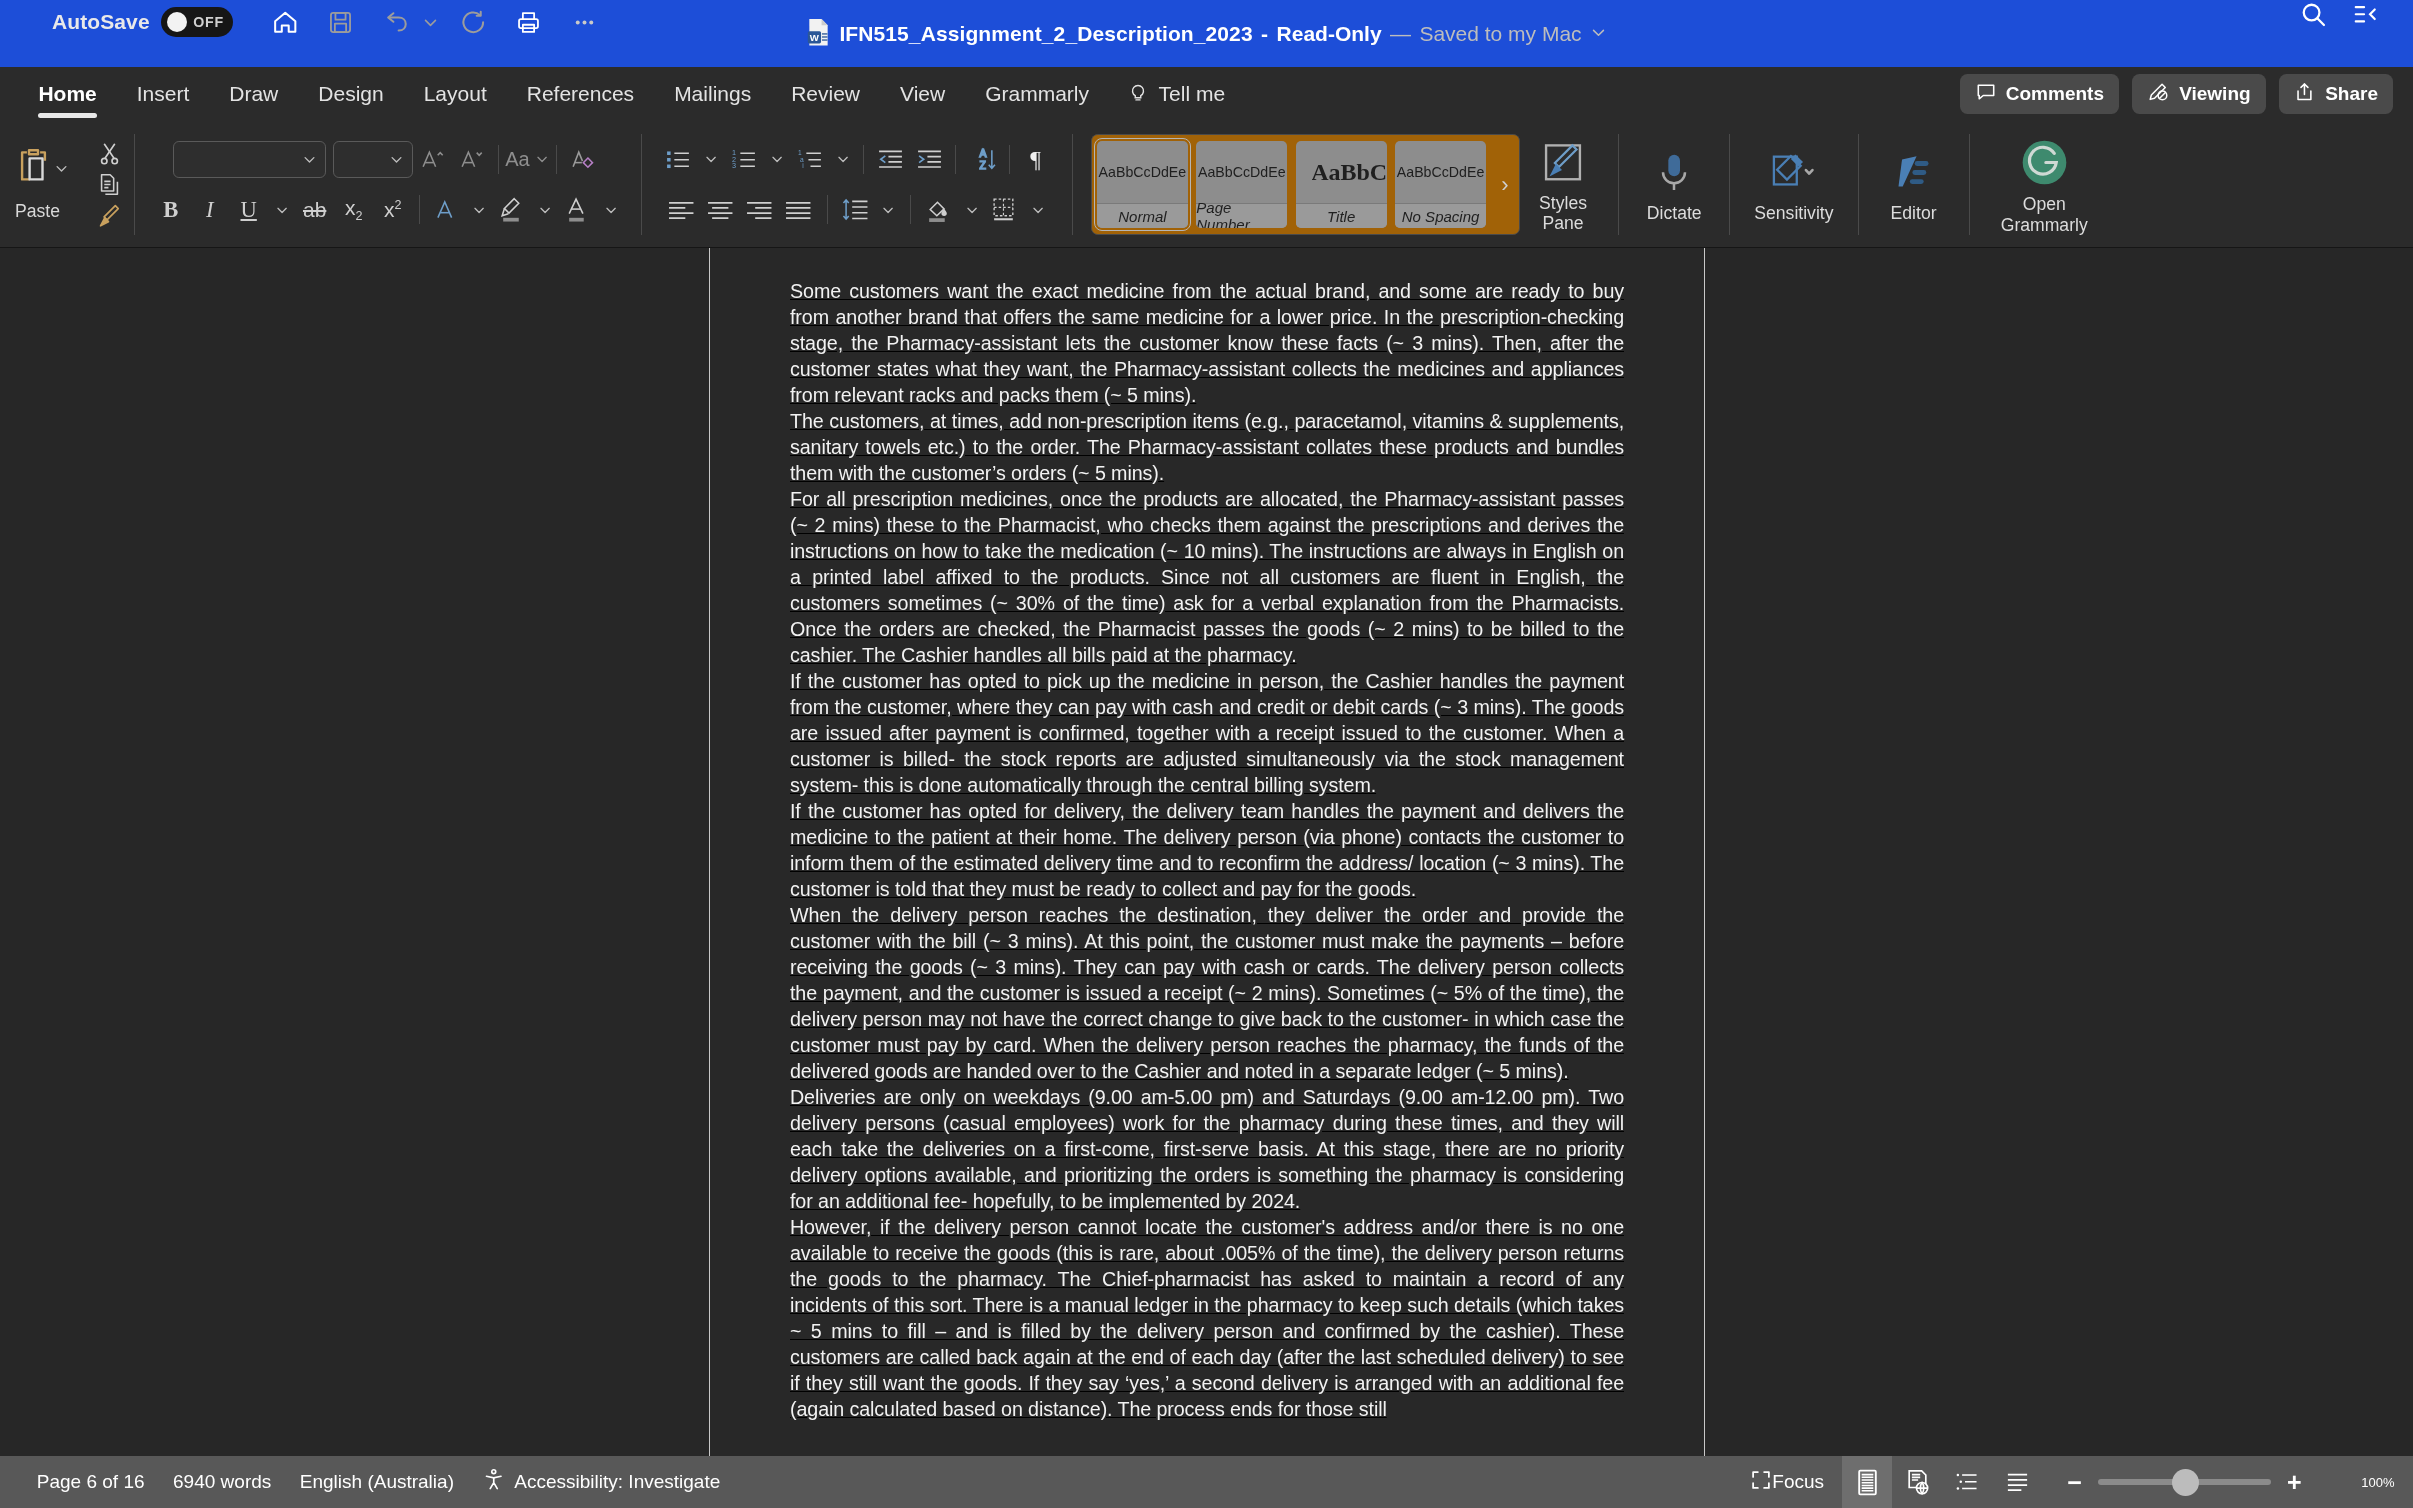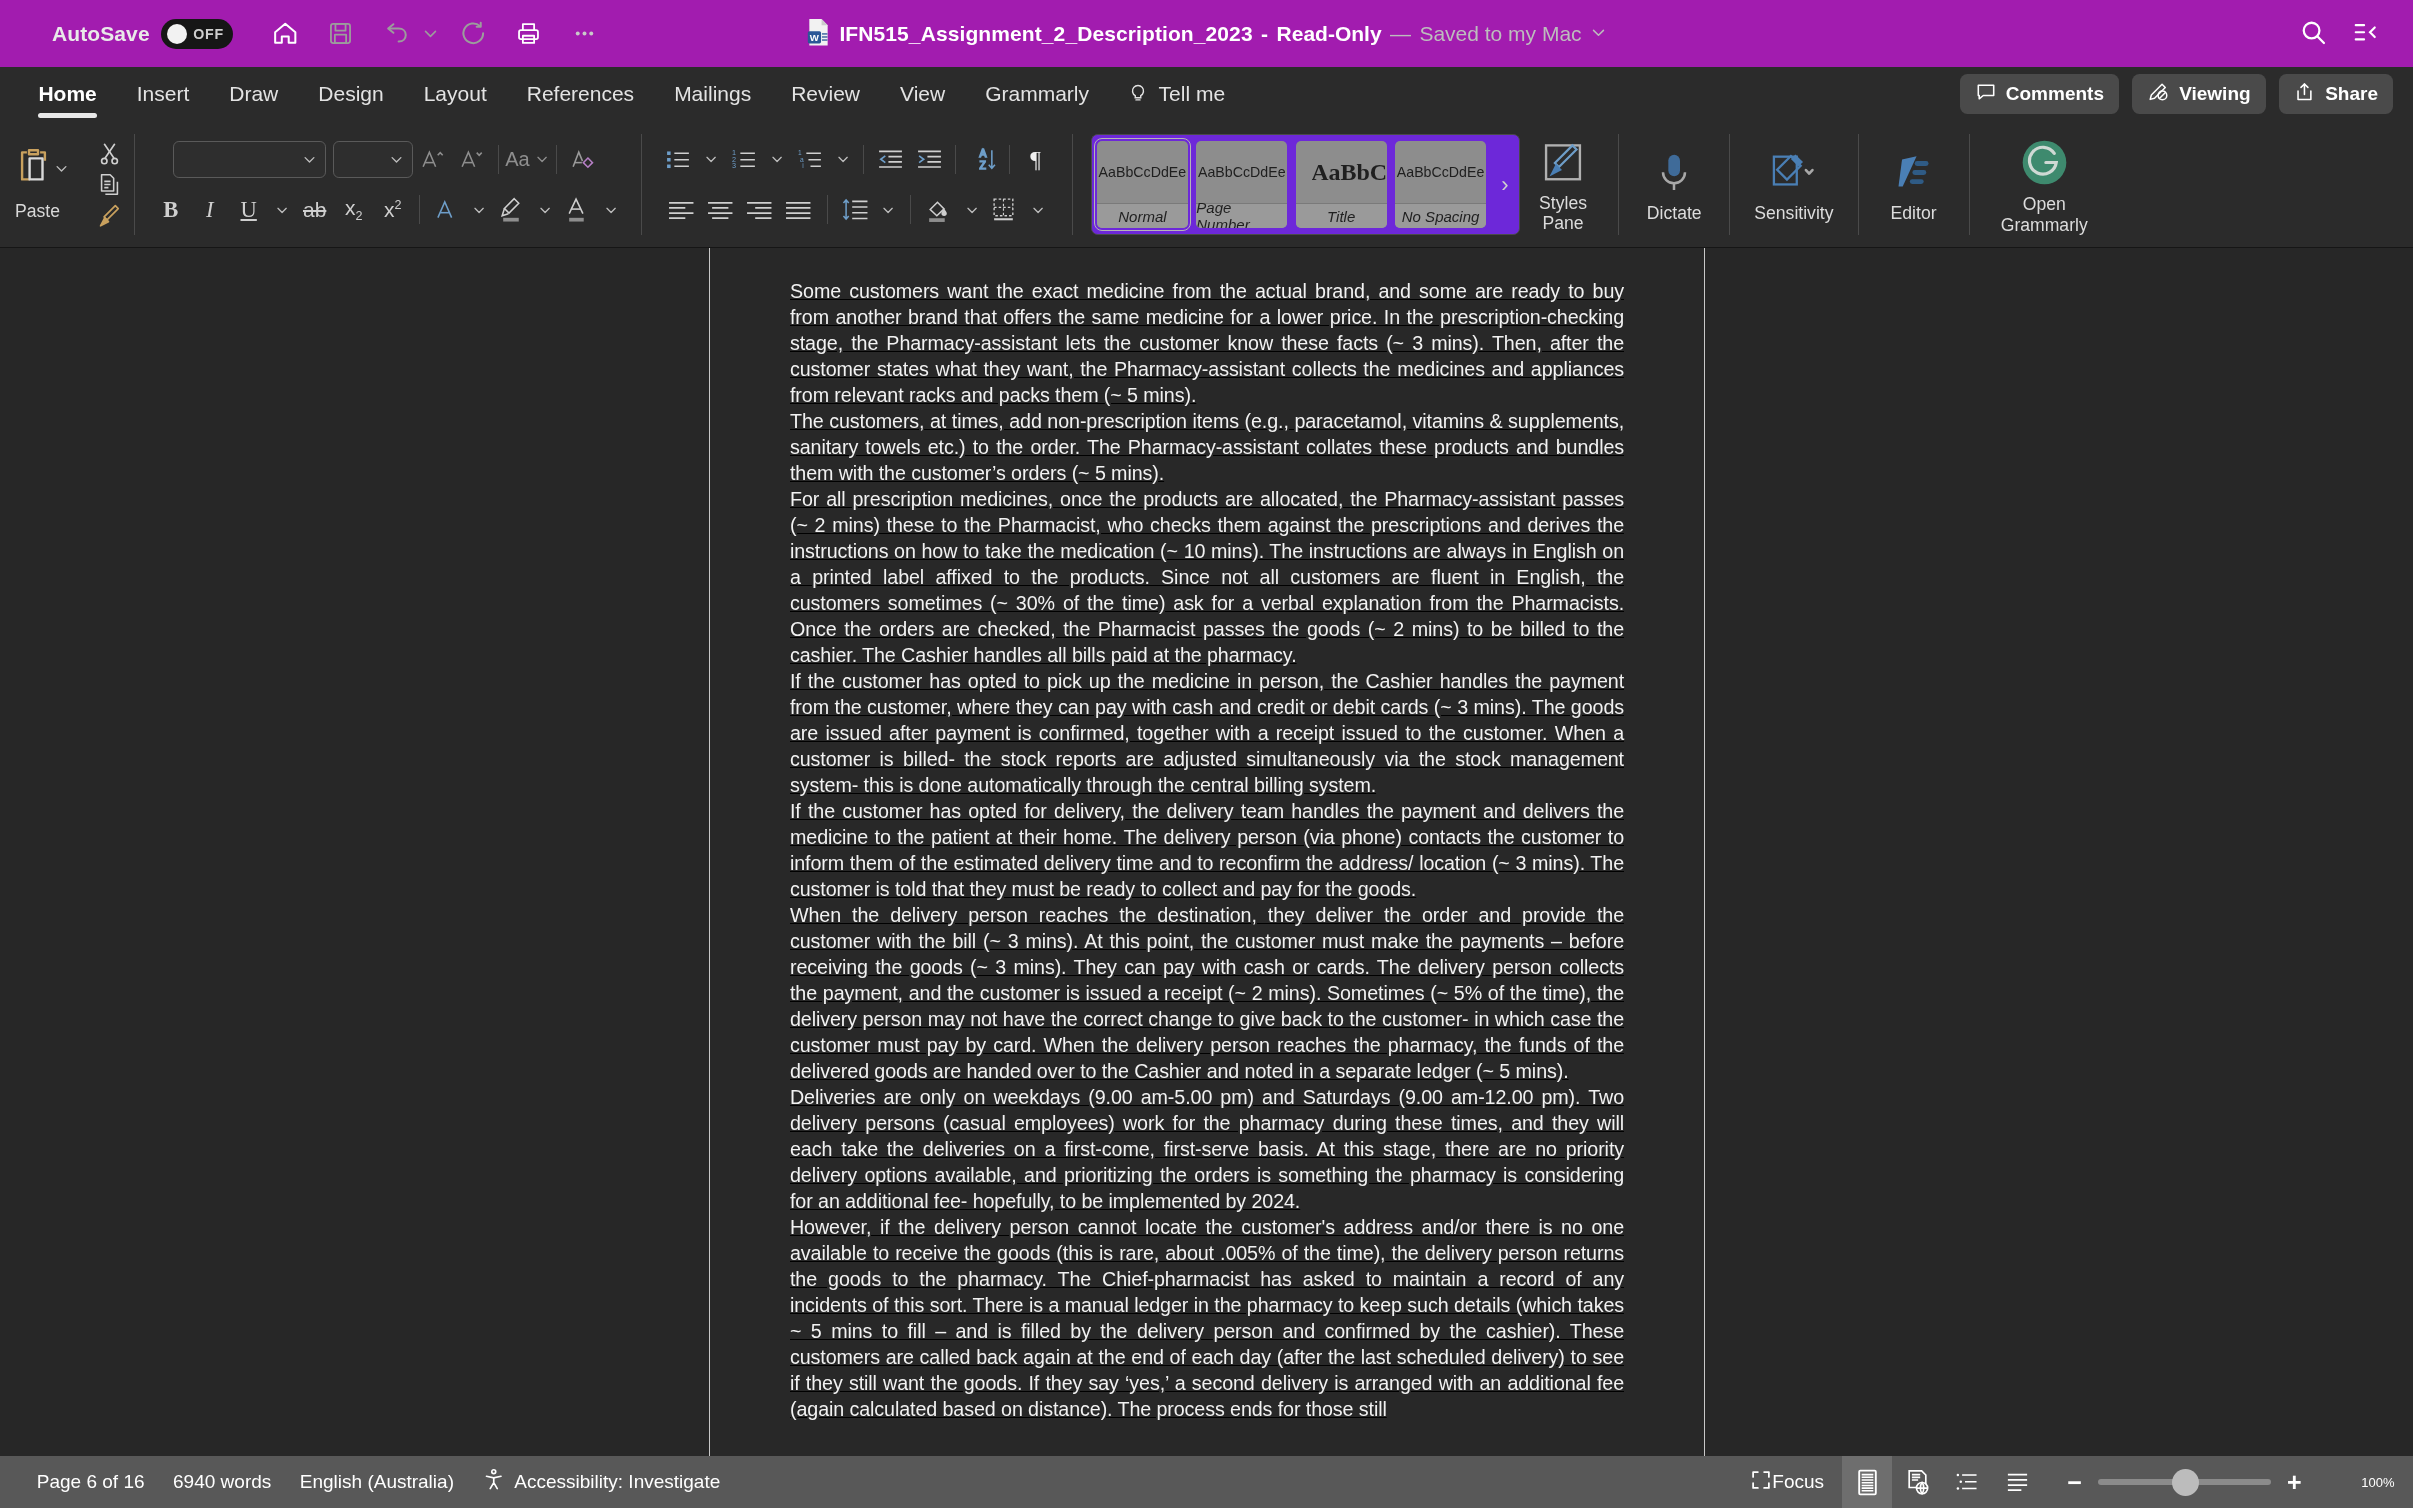--- a/index.html
+++ b/index.html
@@ -7,22 +7,22 @@
     width: 2413px; height: 1508px;
     background: #1e1e1e;
     font-family: "Liberation Sans", sans-serif;
     overflow: hidden;
     -webkit-font-smoothing: antialiased;
   }
 
   
   .titlebar {
     height: 67px; width: 100%;
-    background: #a21caf;
-    display: flex; align-items: center;
+    background: #1d4ed8;
+    display: flex; align-items: flex-start;
     position: relative;
     padding: 0 22px;
   }
   .tb-left { display: flex; align-items: center; gap: 0px; }
   .autosave-label {
     color: #e9e9e9; font-size: 21px; font-weight: 700;
     letter-spacing: 0.1px; margin-right: 11.7px; margin-left: 30px;
   }
   .toggle {
     width: 72px; height: 30px; border-radius: 15px;
@@ -118,21 +118,21 @@
     color: #bdbdbd; font-size: 20px;
   }
   .ibtn.sm { min-width: 27px; }
 
   .paraarea { display: flex; flex-direction: column; justify-content: center; gap: 13.4px; padding: 0 5px; }
 
   
   .gallery {
     display: flex; align-items: center; height: 101px;
     border: 0.8px solid #4a4a4a; border-radius: 6.7px; padding: 5px 3.4px 5px 5px;
-    background: #6d28d9; margin-left: 6.7px;
+    background: #a16207; margin-left: 6.7px;
   }
   .gcard {
     width: 91px; height: 87px; background: #8d8d8d; border-radius: 5px;
     display: flex; flex-direction: column; margin-right: 8.4px;
     overflow: hidden;
   }
   .gcard.sel { outline: 1.7px solid #b5b5b5; outline-offset: 2.5px; }
   .gcard .prev {
     flex: 1; display: flex; align-items: center; justify-content: center;
     color: #1f1f1f; font-size: 14.2px; white-space: nowrap; overflow: hidden;

